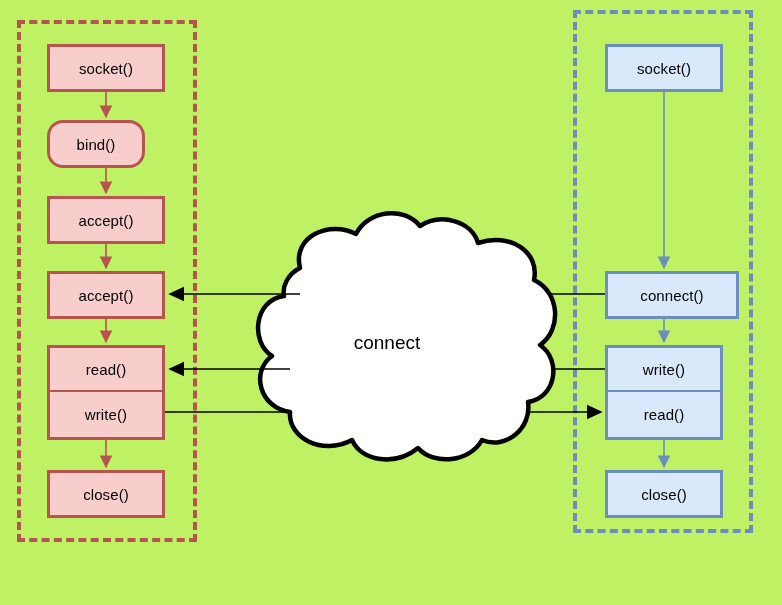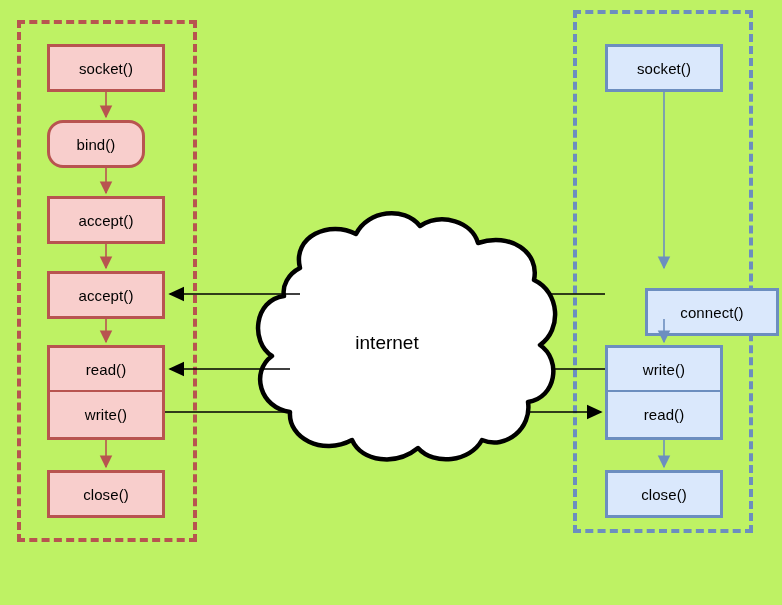--- a/index.html
+++ b/index.html
@@ -111,21 +111,21 @@
     <span>write()</span>
   </div>
 
   <div class="node node-server" style="left:47px; top:470px; width:118px; height:48px;">
     <span>close()</span>
   </div>
 
   <div class="node node-client" style="left:605px; top:44px; width:118px; height:48px;">
     <span>socket()</span>
   </div>
-  <div class="node node-client" style="left:605px; top:288px; width:134px; height:48px;margin-left:40px;">
+  <div class="node node-client" style="left:605px; top:271px; width:134px; height:48px;">
     <span>connect()</span>
   </div>
 
   <div class="node node-client cell-top-client" style="left:605px; top:345px; width:118px; height:47px; border-bottom-width:2px;">
     <span>write()</span>
   </div>
   <div class="node node-client" style="left:605px; top:392px; width:118px; height:48px; border-top-width:0px;">
     <span>read()</span>
   </div>
 
@@ -182,17 +182,17 @@
              C 282,286 288,274 300,268 Z" fill="#ffffff" stroke="#000000" stroke-width="4.5" stroke-linejoin="round"></path>
 
     <g stroke="#000000" stroke-width="1.7" fill="none">
       <line x1="300" y1="294" x2="170" y2="294" marker-end="url(#arrowBlack)"></line>
       <line x1="290" y1="369" x2="170" y2="369" marker-end="url(#arrowBlack)"></line>
       <line x1="528" y1="412" x2="601" y2="412" marker-end="url(#arrowBlack)"></line>
     </g>
   </svg>
 
   <div class="cloud-label" style="left:307px; top:332px; width:160px;">
-    <span>internet</span>
+    <span>connect</span>
   </div>
 
 
 </div>
 
 </body></html>

